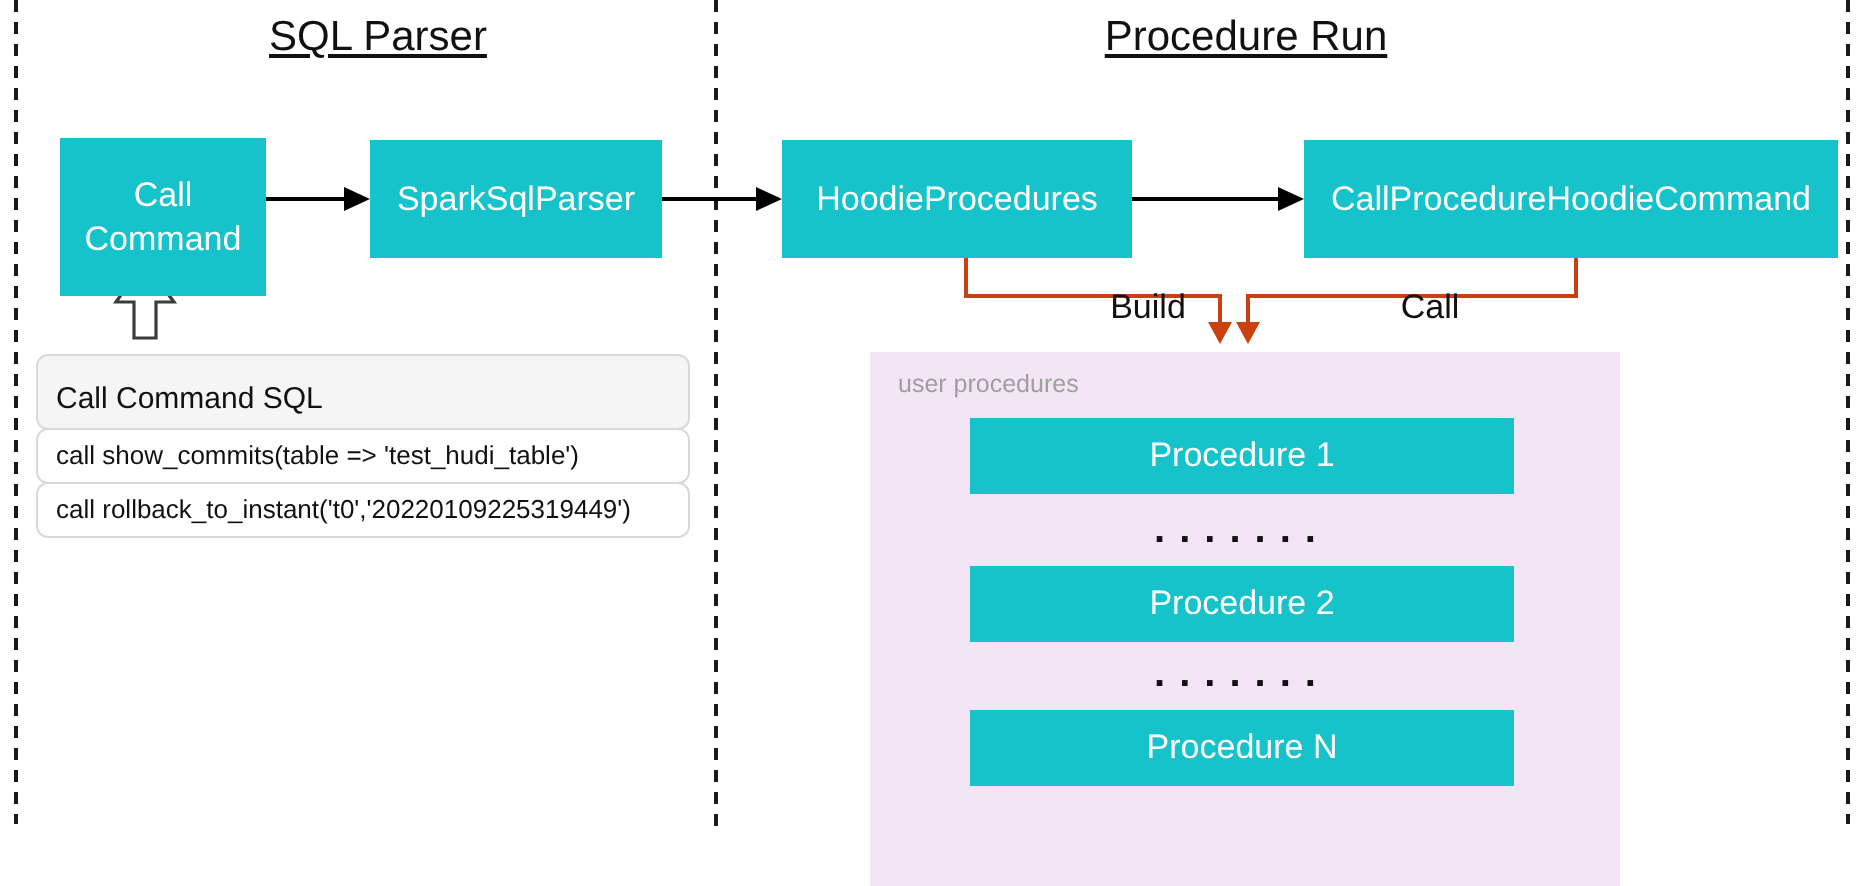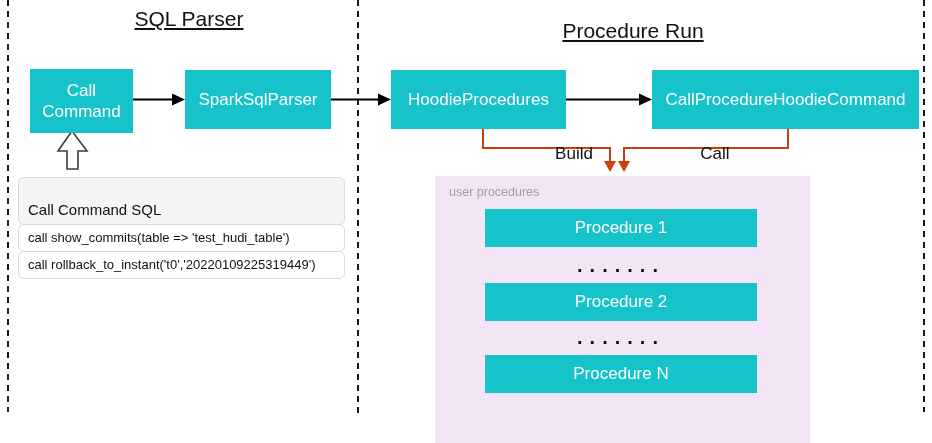--- a/index.html
+++ b/index.html
@@ -23,35 +23,35 @@
 
   .section-title {
     position: absolute;
     top: 7px;
     text-align: center;
     font-size: 21px;
     color: #111;
     text-decoration: underline;
   }
   .title-sql { left: 20px; width: 338px; }
-  .title-proc { left: 350px; width: 566px; margin-top: 12px; }
+  .title-proc { left: 340px; width: 566px; }
 
   .node {
     position: absolute;
     background: var(--teal, #17c3cb);
     color: #fff;
     display: flex;
     align-items: center;
     justify-content: center;
     text-align: center;
     font-size: 17px;
     line-height: 1.25;
     padding: 2px 4px;
   }
-  .node-call-command { left: 30px;  top: 69px; width: 103px; height: 64px; }
+  .node-call-command { left: 30px;  top: 69px; width: 103px; height: 79px; }
   .node-spark       { left: 185px; top: 70px; width: 146px; height: 59px; }
   .node-hoodie      { left: 391px; top: 70px; width: 175px; height: 59px; }
   .node-callproc    { left: 652px; top: 70px; width: 267px; height: 59px; }
 
   .edge-label {
     position: absolute;
     top: 144px;
     width: 80px;
     text-align: center;
     font-size: 17px;
@@ -71,21 +71,21 @@
     background: #fff;
     padding: 5px 27px 6px 9px;
     font-size: 13px;
     color: #111;
     margin-top: -1px;
     white-space: nowrap;
   }
   .sql-header {
     background: var(--table-header-bg, #f5f5f5);
     font-size: 15px;
-    padding: 23px 9px 6px 9px;
+    padding: 13px 9px 6px 9px;
     margin-top: 0;
   }
 
   .user-proc-panel {
     position: absolute;
     left: 435px; top: 176px;
     width: 375px; height: 292px;
     background: var(--purple-bg, #f3e5f5);
   }
   .user-proc-label {

